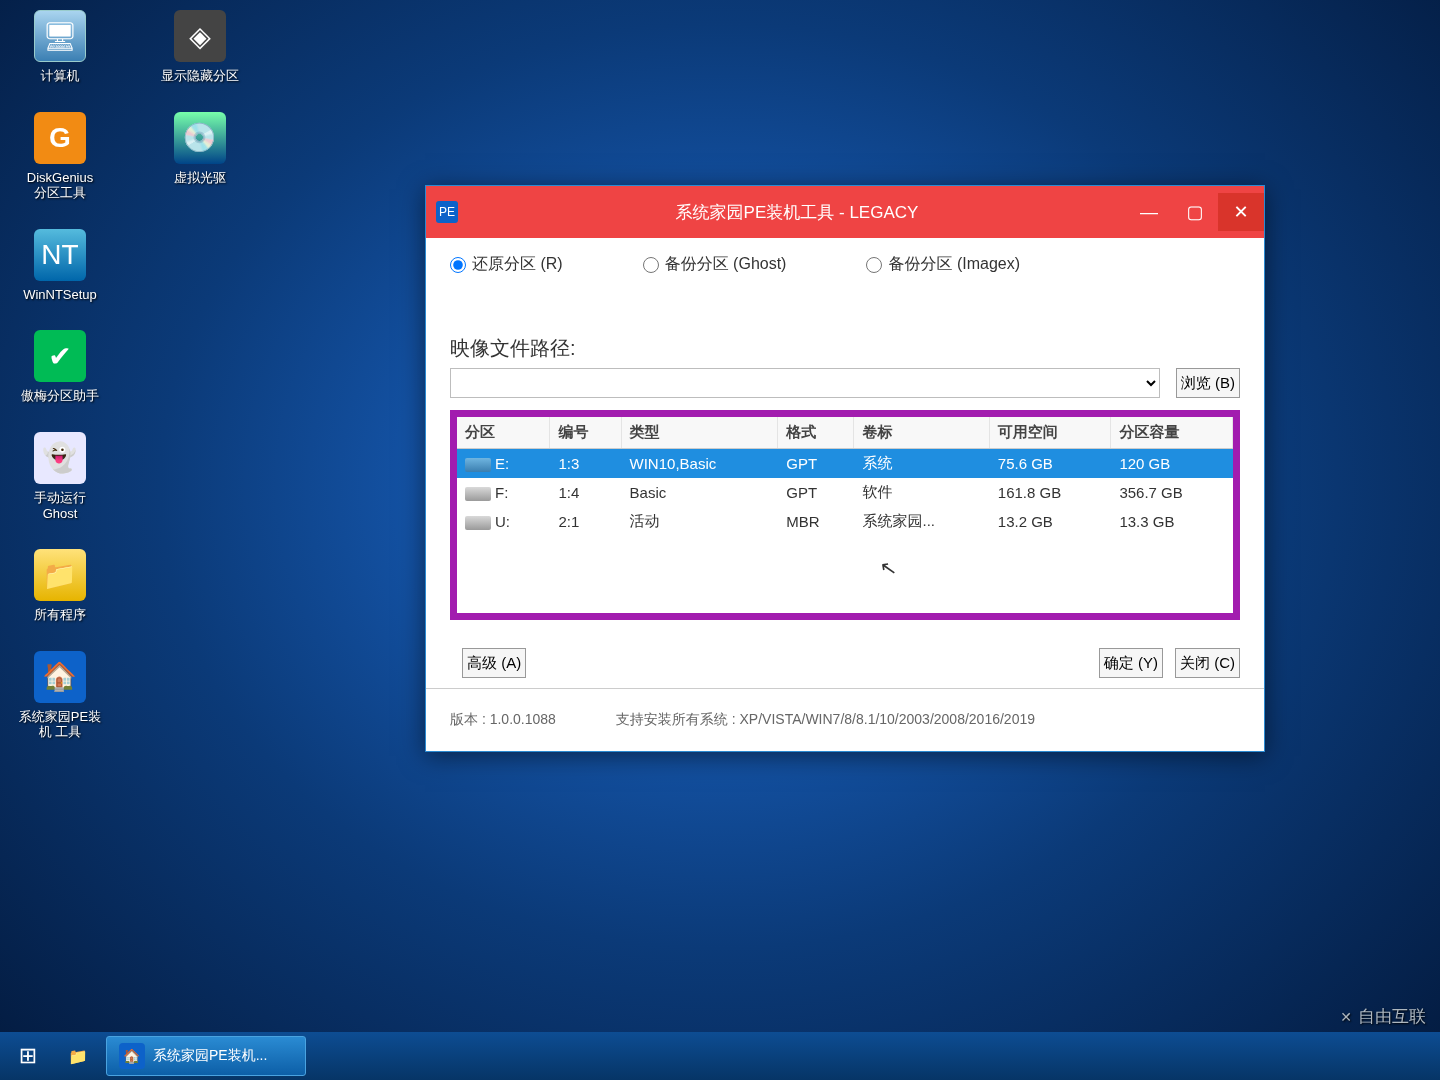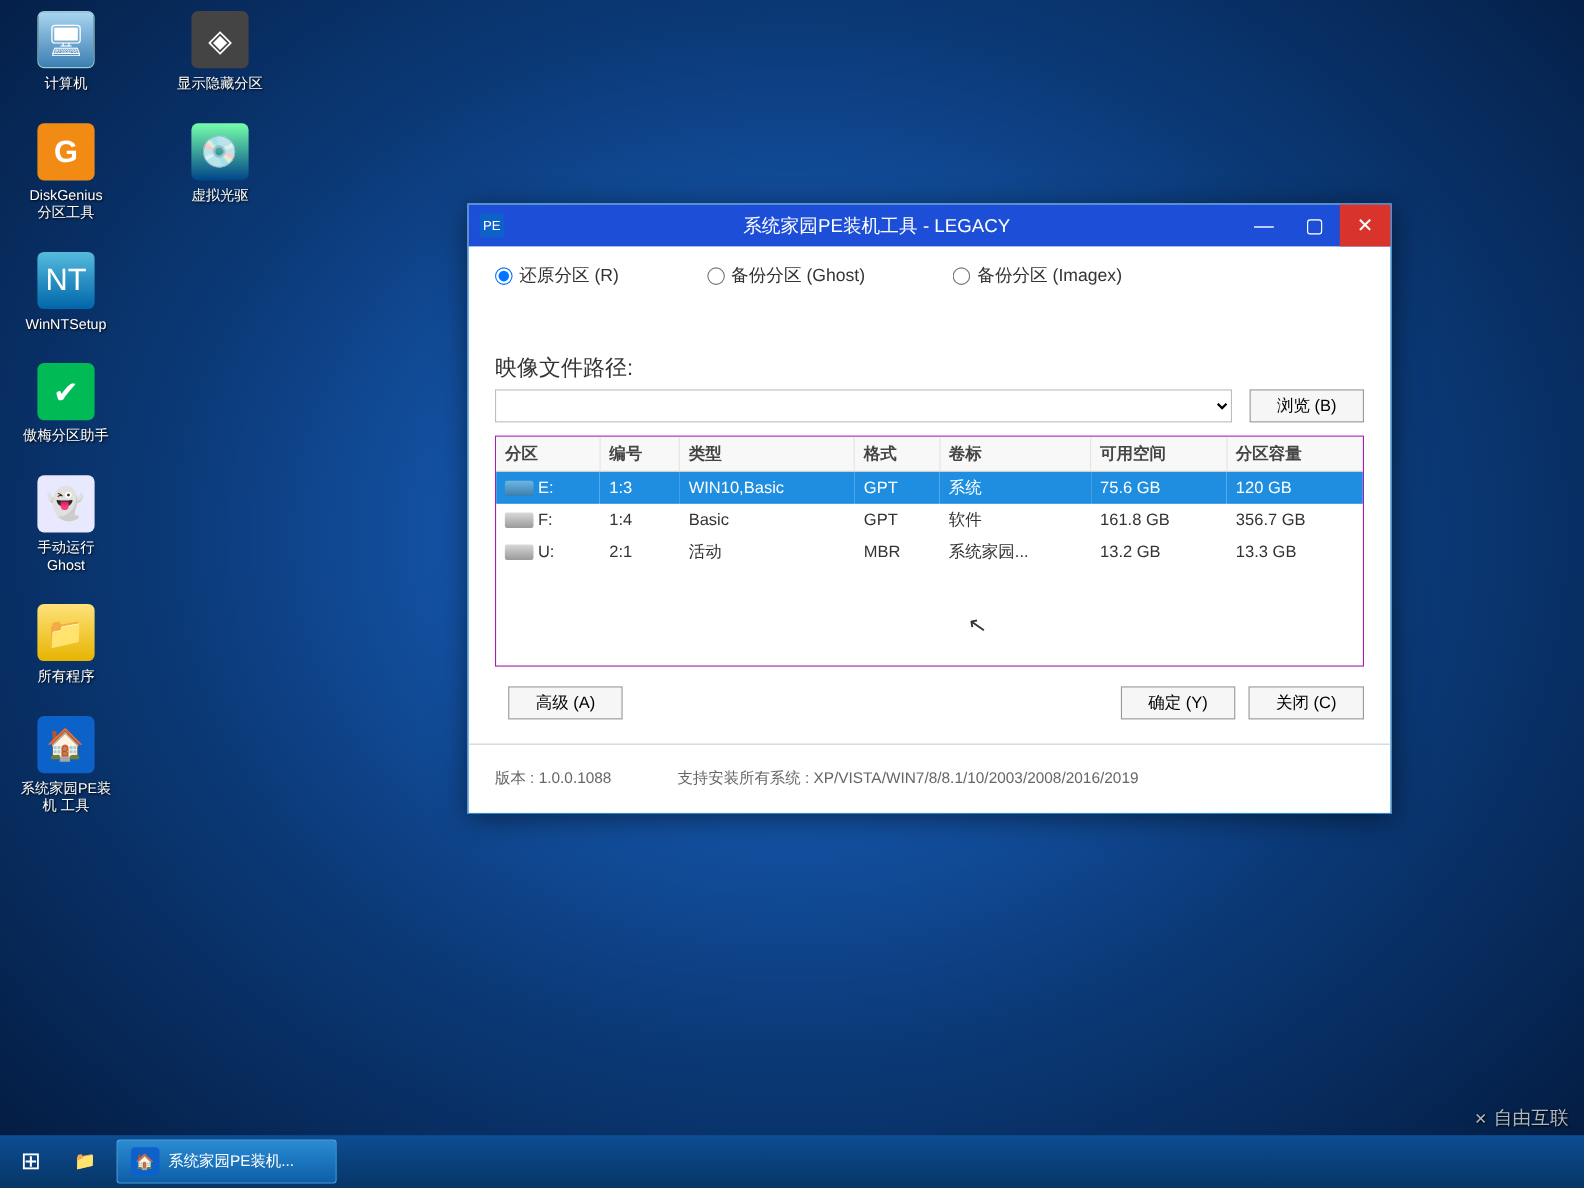--- a/index.html
+++ b/index.html
@@ -25,42 +25,42 @@
   .ico-ghost { background:#e8e8ff; }
   .ico-folder { background: linear-gradient(#ffe27a,#e6b400); }
   .ico-pe { background:#0d62c9; color:#fff; border-radius:8px; }
 
   
   .win {
     position: absolute; left: 425px; top: 185px; width: 840px;
     background: #fff; color: #333; box-shadow: 0 4px 24px rgba(0,0,0,0.5);
     border: 1px solid #2b8ad1;
   }
-  .titlebar { height: 38px; background: #1d4ed8; display:flex; align-items:center; color:#fff; }
+  .titlebar { height: 52px; background: #ef4444; display:flex; align-items:center; color:#fff; }
   .titlebar .appico { width:22px;height:22px;background:#0d62c9;margin:0 10px;border-radius:3px;display:flex;align-items:center;justify-content:center;font-size:12px;}
   .titlebar .ttl { flex:1; text-align:center; font-size:17px; }
   .titlebar .wbtn { width:46px; height:38px; display:flex;align-items:center;justify-content:center; font-size:18px; cursor:pointer;}
   .titlebar .wbtn.close { background:#d9342b; }
   .body { padding: 16px 24px 0 24px; }
   .radios { display:flex; gap: 80px; margin-bottom: 14px; font-size:16px; color:#333;}
   .radios label { display:flex; align-items:center; gap:6px; cursor:pointer;}
   .radios input { width:16px; height:16px; }
   .pathrow { margin-bottom: 12px; }
   .pathrow .lbl { font-size: 20px; margin-bottom: 6px; display:inline-block;margin-top:46px;}
   .pathline { display:flex; gap:16px; align-items:center;}
   .pathline select { flex:1; height:30px; border:1px solid #bdbdbd; font-size:15px; padding:2px 6px; background:#fff;}
-  .pathline button, .btnrow button { height:30px; padding: 0 24px; border:1px solid #999; background:#f6f6f6; cursor:pointer; font-size:15px;}
-  .tablewrap { border:1px solid #a21caf; height: 210px; overflow:auto; background:#fff; margin-bottom:18px;}
+  .pathline button, .btnrow button { height:30px; padding: 0 4px; border:1px solid #999; background:#f6f6f6; cursor:pointer; font-size:15px;}
+  .tablewrap { border:7px solid #a21caf; height: 210px; overflow:auto; background:#fff; margin-bottom:28px;}
   table { width:100%; border-collapse: collapse; font-size:15px; }
   thead th { text-align:left; padding:6px 8px; background:#f8f8f8; border-bottom:1px solid #ccc; border-right:1px solid #e4e4e4; color:#444; font-weight:600; }
   tbody td { padding:5px 8px; border-right:1px solid transparent; white-space:nowrap; }
   tbody tr.sel { background:#1f8ee0; color:#fff; }
   .diskico{display:inline-block;width:26px;height:14px;background:linear-gradient(#6fb5e0,#3a7eaf);border-radius:2px;vertical-align:middle;margin-right:4px;}
   tbody tr:not(.sel) .diskico{background:linear-gradient(#d9d9d9,#9a9a9a);}
-  .btnrow { display:flex; align-items:flex-start; margin-bottom:22px;}
+  .btnrow { display:flex; align-items:flex-start; margin-bottom:10px;}
   .btnrow .spacer{flex:1;}
   .btnrow button{margin-left:12px;}
   .statusbar { border-top:1px solid #ccc; padding:22px 24px; font-size:14px; color:#666; display:flex; gap:60px;}
   .statusbar span:last-child{flex:1;white-space:nowrap;overflow:hidden;}
 
   
   .taskbar { position:absolute; bottom:0; left:0; right:0; height:48px; background:linear-gradient(#0d4d93,#063566);display:flex;align-items:center;padding:0 6px; gap:6px;}
   .taskbar .tico{width:44px;height:40px;display:flex;align-items:center;justify-content:center;cursor:pointer;border-radius:3px;}
   .start{color:#fff;font-size:22px;}
   .taskitem{ height:40px; display:flex; align-items:center; gap:8px; padding:0 12px; background:linear-gradient(#2a8bd3,#0d5fa7); border:1px solid #4aa3e0; border-radius:3px; cursor:pointer; color:#fff; font-size:14px; min-width:200px;}

